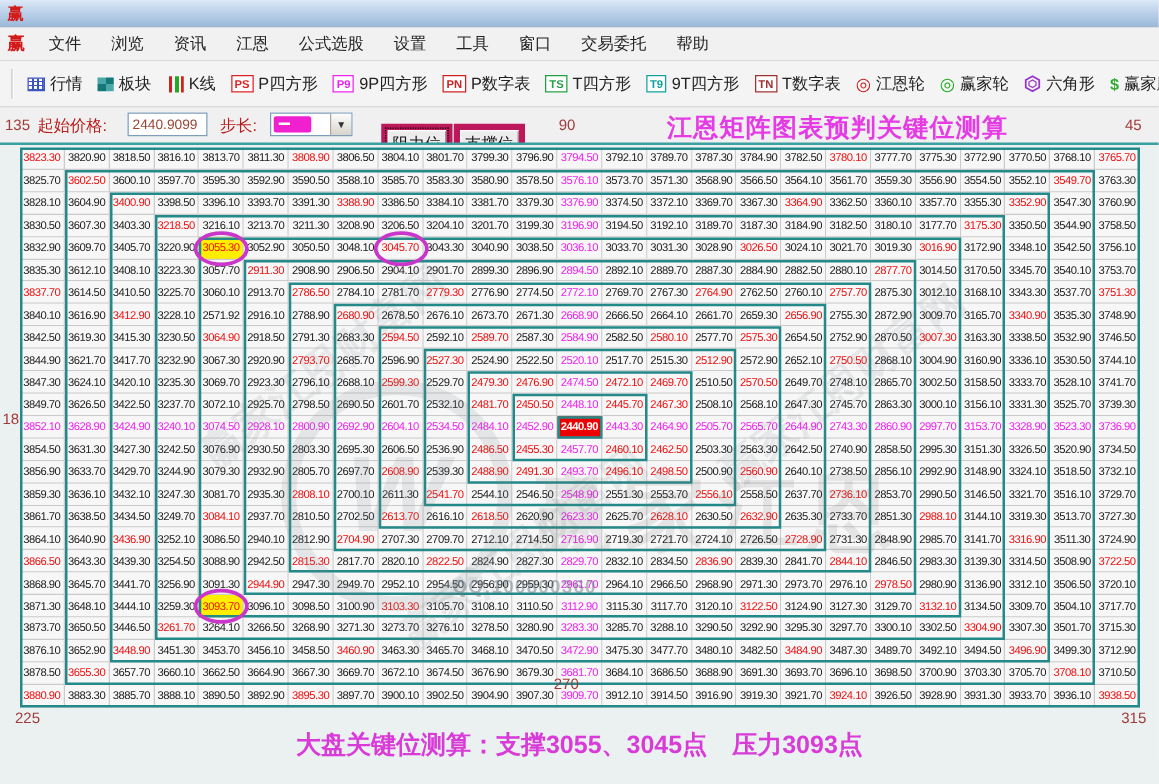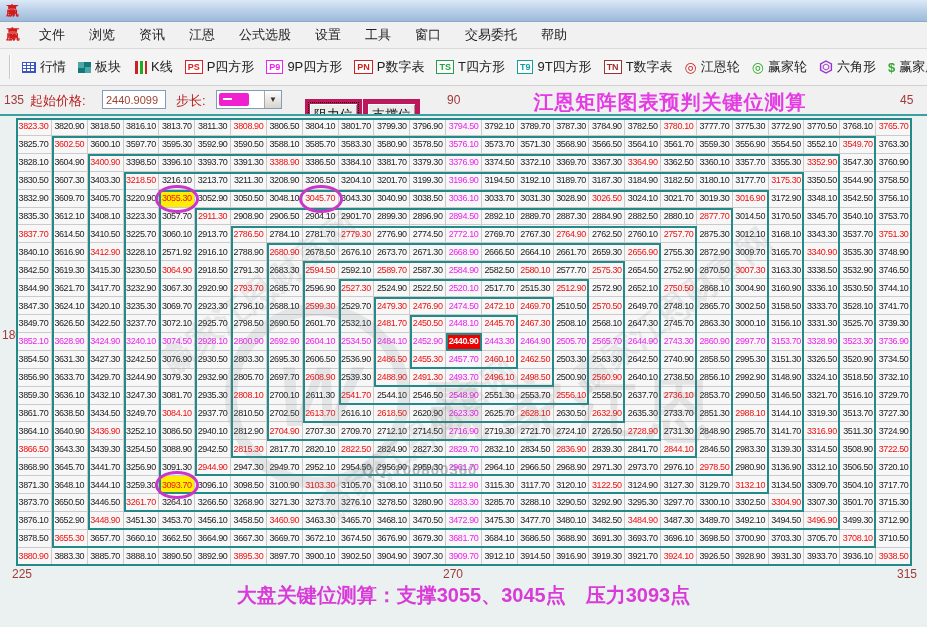--- a/index.html
+++ b/index.html
@@ -818,21 +818,21 @@
       <div class="ring" style="left: 143.36px; top: 71.68px; width: 609.28px; height: 304.64px;"></div>
       <div class="ring" style="left: 107.52px; top: 53.76px; width: 680.96px; height: 340.48px;"></div>
       <div class="ring" style="left: 71.68px; top: 35.84px; width: 752.64px; height: 376.32px;"></div>
       <div class="ring" style="left: 35.84px; top: 17.92px; width: 824.32px; height: 412.16px;"></div>
       <div class="ring" style="left: 0px; top: 0px; width: 896px; height: 448px;"></div>
       <div class="hl-circle" style="left: 139.28px; top: 66.64px;"></div>
       <div class="hl-circle" style="left: 282.64px; top: 66.64px;"></div>
       <div class="hl-circle" style="left: 139.28px; top: 353.36px;"></div>
     </div>
   <span class="side-label" style="left:12px;top:451px;">225</span>
-  <span class="side-label" style="left:443px;top:451px;">270</span>
+  <span class="side-label" style="left:443px;top:424px;">270</span>
   <span class="side-label" style="left:897px;top:451px;">315</span>
   <div class="footer-text">大盘关键位测算：支撑3055、3045点　压力3093点</div>
 <div class="wm" style="left: 140px; top: 155px; font-size: 34px; font-weight: bold; color: rgba(110, 115, 120, 0.12); transform: rotate(-38deg);">赢家江恩财富网</div>
     <div class="wm" style="left: 300px; top: 300px; font-size: 34px; font-weight: bold; color: rgba(110, 115, 120, 0.12); transform: rotate(-38deg);">赢家江恩财富网</div>
     <div class="wm" style="left: 555px; top: 170px; font-size: 34px; font-weight: bold; color: rgba(110, 115, 120, 0.12); transform: rotate(-38deg);">赢家江恩财富网</div>
     <div class="wm" style="left: 425px; top: 250px; font-size: 66px; font-weight: bold; letter-spacing: 8px; color: rgba(110, 110, 115, 0.14);">赢家江恩</div>
     <div class="wm-logo" style="left: 225px; top: 188px; width: 185px; height: 185px; border: 12px solid rgba(125, 135, 145, 0.16); font-size: 86px; font-style: italic; font-weight: bold; color: rgba(125, 135, 145, 0.16);">W</div>
     <div class="wm" style="left: 362px; top: 345px; font-size: 15px; font-weight: bold; letter-spacing: 1px; color: rgba(110, 125, 135, 0.5);">QQ:100800360</div>
   </div>
 

